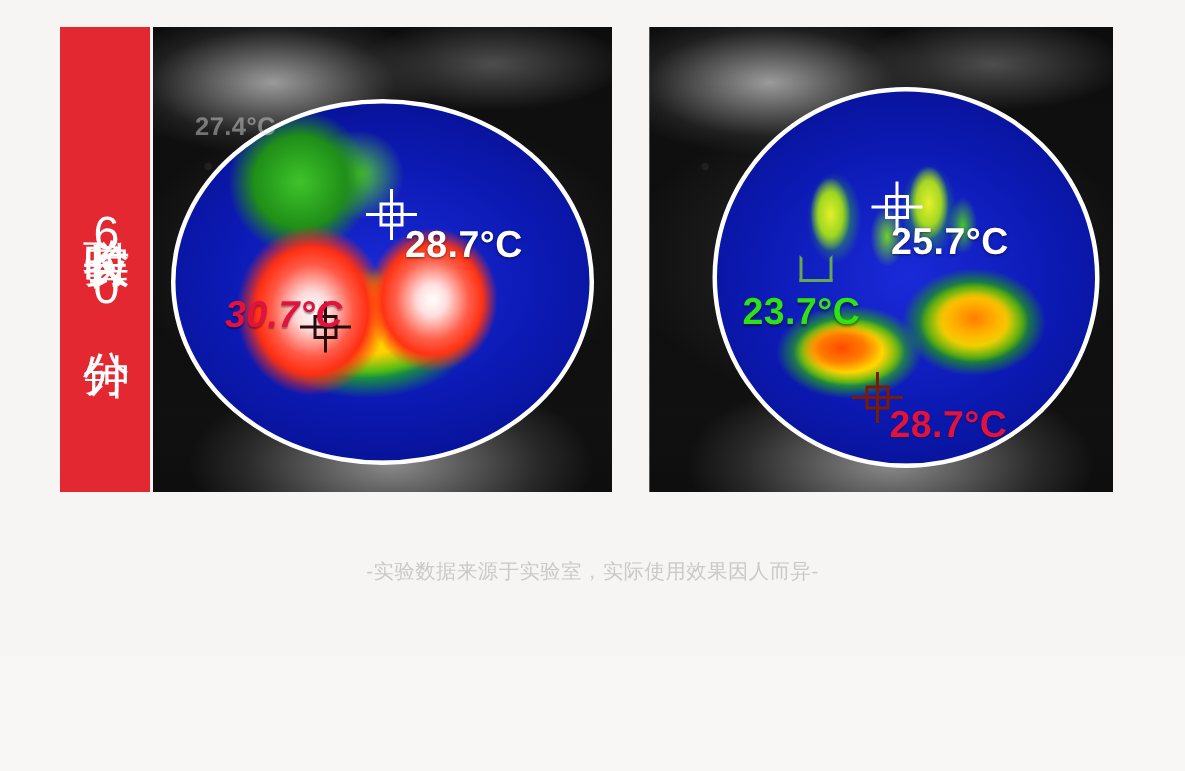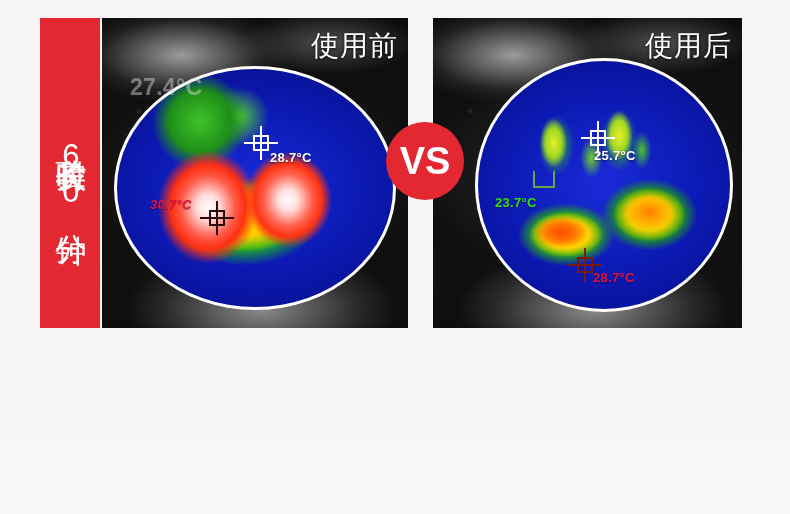--- a/index.html
+++ b/index.html
@@ -140,30 +140,30 @@
     line-height: 1;
     letter-spacing: 1px;
     font-weight: 400;
     text-shadow: 0 1px 3px rgba(0,0,0,.9);
     white-space: nowrap;
   }
 
   
   .temp {
     position: absolute;
-    font-size: 13px;
+    font-size: 25px;
     font-weight: bold;
     line-height: 1;
     white-space: nowrap;
     letter-spacing: .3px;
   }
   .temp.white  { color: #ffffff; text-shadow: 0 1px 2px rgba(0,0,0,.55); }
   .temp.red    { color: #e3123c; text-shadow: 0 1px 1px rgba(0,0,0,.35); }
   .temp.green  { color: #2fe216; text-shadow: 0 1px 2px rgba(0,0,0,.5); }
-  .temp.faint  { color: rgba(225,225,225,.45); font-size: 23px; text-shadow: none; text-align: center; }
+  .temp.faint  { color: rgba(225,225,225,.45); font-size: 17px; text-shadow: none; text-align: center; }
 
   
   .crosshair {
     position: absolute;
     width: 34px;
     height: 34px;
   }
   .crosshair .box {
     position: absolute;
     left: 9px; top: 9px;
@@ -246,21 +246,20 @@
     </div>
     <div class="temp white" style="left:168px; top:133px;">28.7°C</div>
 
     <div class="crosshair ch-dark" style="left:98px; top:183px;">
       <div class="h"></div>
         <div class="v"></div>
         <div class="box"></div>
     </div>
     <div class="temp red" style="left:48px; top:180px;font-style:italic;">30.7°C</div>
 
-    <div class="panel-label">使用前</div>
   </div>
 
   <div class="panel" id="panel-after">
     <div class="xray"></div>
 
     <div class="thermal-ellipse" id="ellipse-after"></div>
 
     <div class="crosshair ch-white" style="left:148px; top:103px;">
       <div class="h"></div>
         <div class="v"></div>
@@ -271,21 +270,18 @@
     <div class="bracket" style="left:100px; top:152px;"></div>
     <div class="temp green" style="left:62px; top:178px;">23.7°C</div>
 
     <div class="crosshair ch-darkred" style="left:135px; top:230px;">
       <div class="h"></div>
         <div class="v"></div>
         <div class="box"></div>
     </div>
     <div class="temp red" style="left:160px; top:253px;">28.7°C</div>
 
-    <div class="panel-label">使用后</div>
   </div>
 
-  <div id="vs-badge">
-    <span>VS</span>
-  </div>
-
+
+  <div id="caption">-实验数据来源于实验室，实际使用效果因人而异-</div>
 
 </div>
 
 </body></html>

